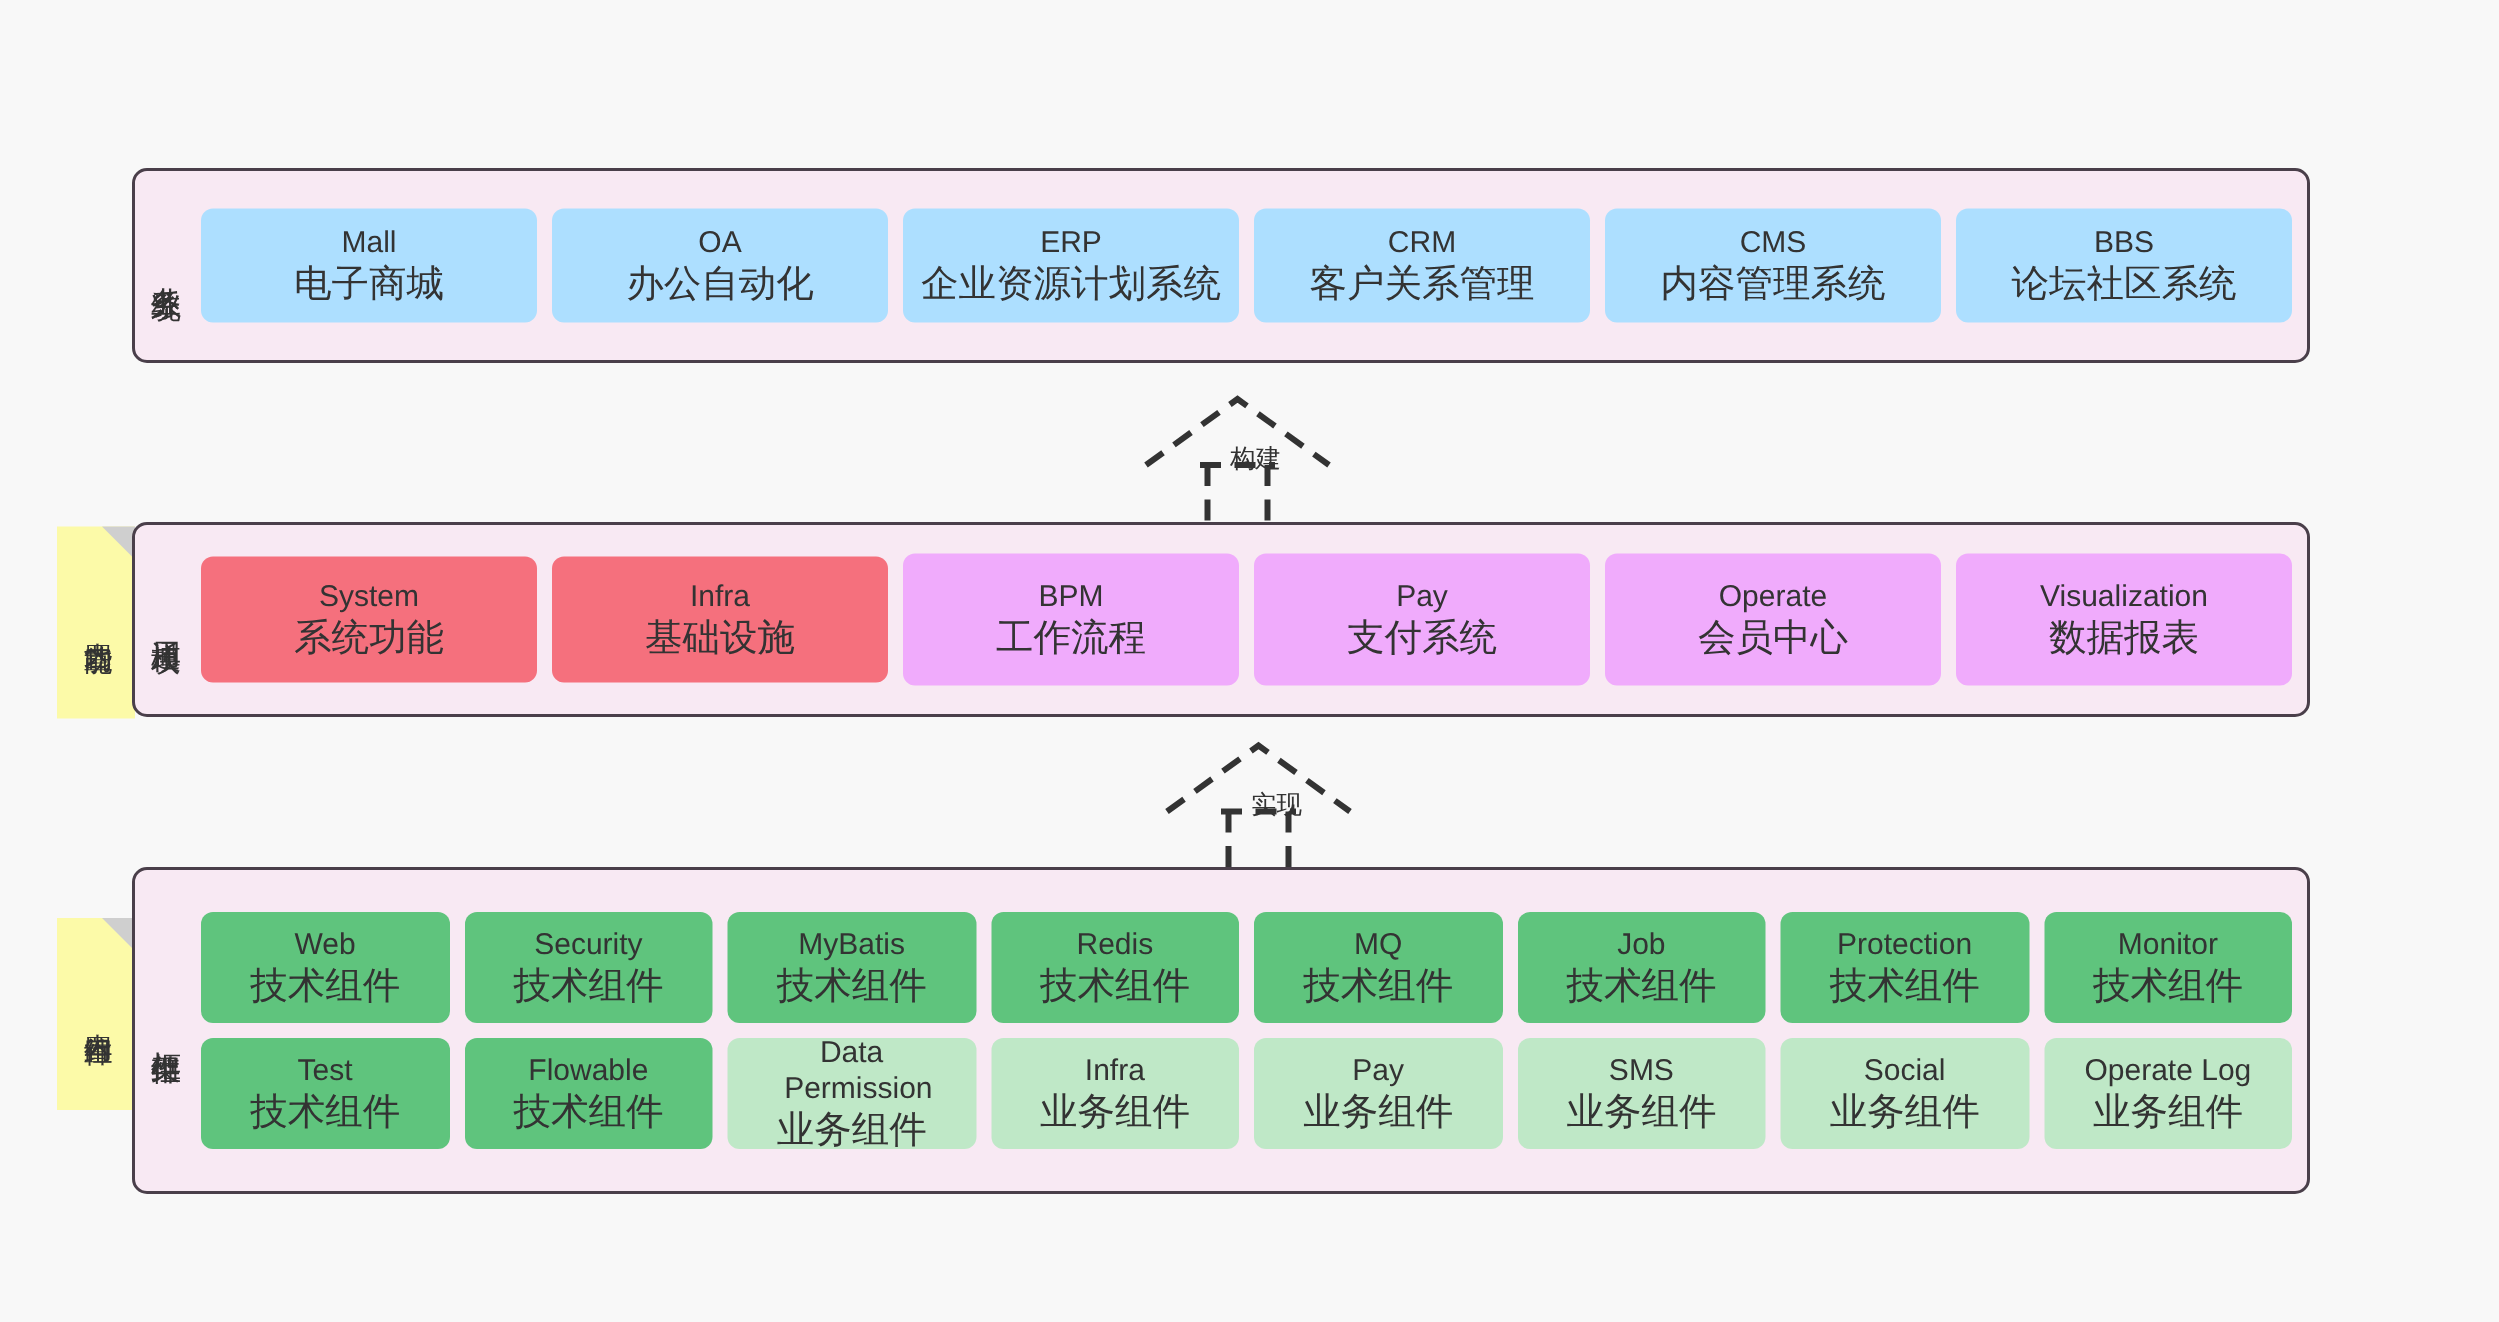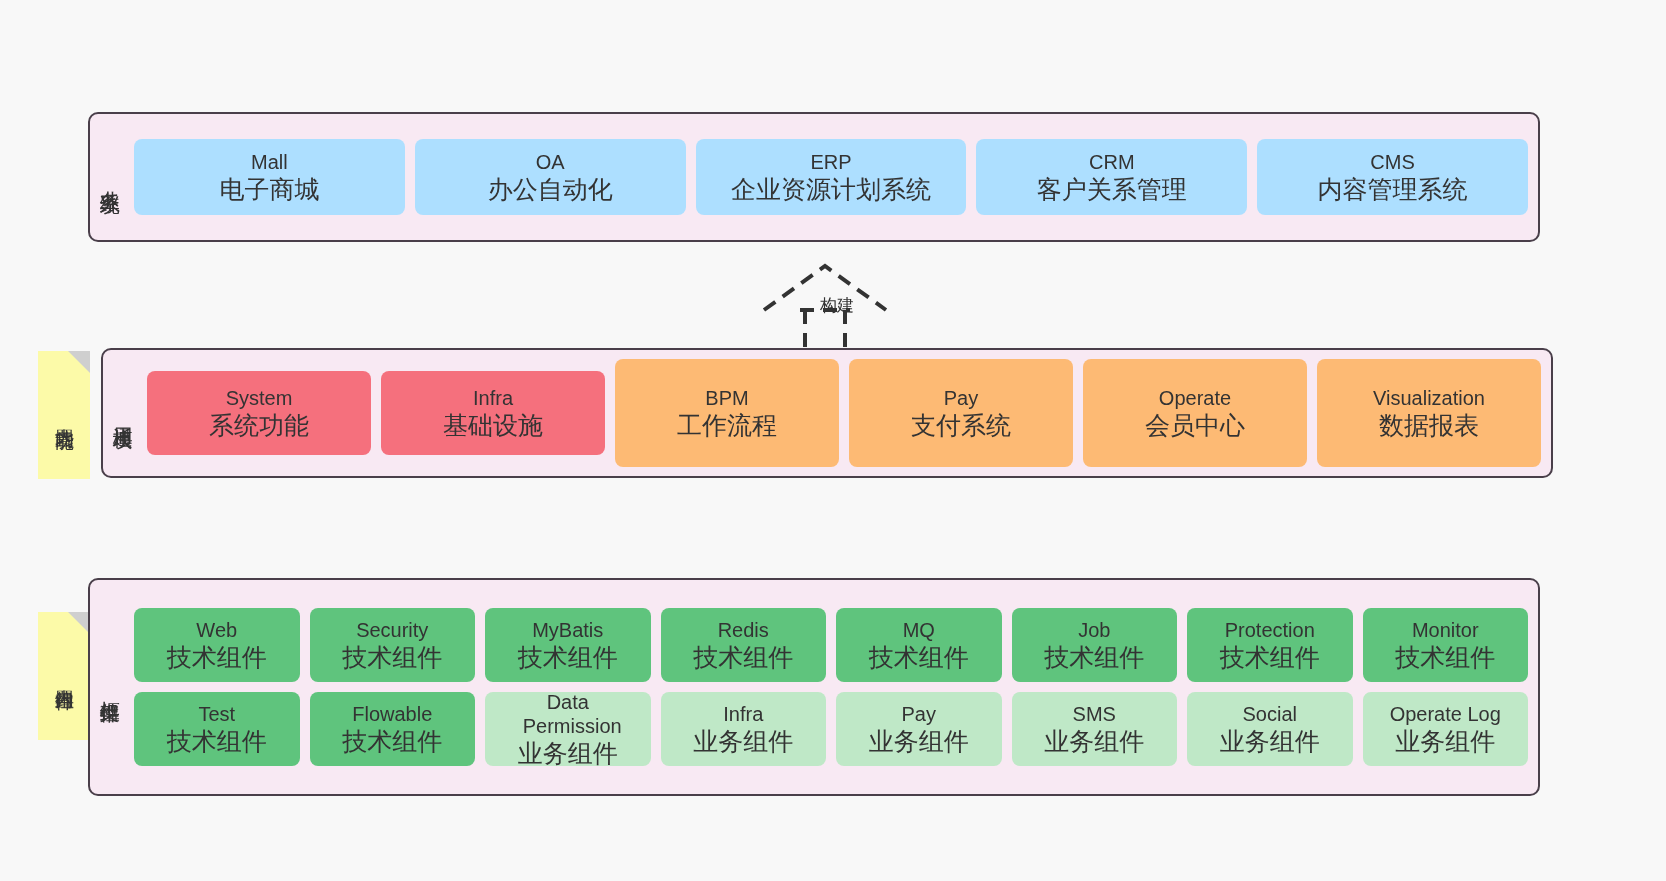--- a/index.html
+++ b/index.html
@@ -70,21 +70,21 @@
     text-align:center;
     box-sizing:border-box;
     padding:6px 4px;
     line-height:1.2;
   }
   .node .en{font-size:20px;}
   .node .cn{font-size:25px;}
 
   .node.blue{background:#addfff;height:76px;}
   .node.red{background:#f5707d;height:84px;}
-  .node.pink{background:#fdba74;height:108px;}
+  .node.pink{background:#f0abfc;height:88px;}
   .node.green{background:#5fc47d;height:74px;}
   .node.lightgreen{background:#bfe8c7;height:74px;}
 
   
   .sticky{
     position:absolute;
     width:52px;
     background:#fcfaa8;
     display:flex;
     align-items:center;
@@ -142,39 +142,43 @@
         <span class="cn">企业资源计划系统</span>
       </div>
       <div class="node blue">
         <span class="en">CRM</span>
         <span class="cn">客户关系管理</span>
       </div>
       <div class="node blue">
         <span class="en">CMS</span>
         <span class="cn">内容管理系统</span>
       </div>
+      <div class="node blue">
+        <span class="en">BBS</span>
+        <span class="cn">论坛社区系统</span>
+      </div>
 
     </div>
   </div>
 
   <div class="connector" style="left:762px;top:262px;width:140px;height:86px;">
     <svg width="140" height="86" viewBox="0 0 140 86">
       <path d="M 2 48 L 63 4 L 124 48" fill="none" stroke="#333333" stroke-width="4" stroke-dasharray="14,9" stroke-linecap="butt"></path>
       <path d="M 38 48 L 88 48" fill="none" stroke="#333333" stroke-width="4" stroke-dasharray="14,9"></path>
       <path d="M 43 48 L 43 86 M 83 48 L 83 86" fill="none" stroke="#333333" stroke-width="4" stroke-dasharray="14,9"></path>
     </svg>
     <span class="conn-label" style="left:58px;top:32px;">构建</span>
   </div>
 
   <div class="sticky" style="left:38px;top:351px;height:128px;">
     <span class="fold"></span>
     <span>内置功能</span>
   </div>
 
-  <div class="layer" id="layer-modules" style="left:88px;top:348px;width:1452px;height:130px;margin-left:13px;">
+  <div class="layer" id="layer-modules" style="left:88px;top:348px;width:1452px;height:130px;">
     <div class="layer-title">通用模块</div>
     <div class="layer-body">
 
       <div class="node red">
         <span class="en">System</span>
         <span class="cn">系统功能</span>
       </div>
       <div class="node red">
         <span class="en">Infra</span>
         <span class="cn">基础设施</span>
@@ -192,20 +196,28 @@
         <span class="cn">会员中心</span>
       </div>
       <div class="node pink">
         <span class="en">Visualization</span>
         <span class="cn">数据报表</span>
       </div>
 
     </div>
   </div>
 
+  <div class="connector" style="left:776px;top:493px;width:140px;height:86px;">
+    <svg width="140" height="86" viewBox="0 0 140 86">
+      <path d="M 2 48 L 63 4 L 124 48" fill="none" stroke="#333333" stroke-width="4" stroke-dasharray="14,9" stroke-linecap="butt"></path>
+      <path d="M 38 48 L 88 48" fill="none" stroke="#333333" stroke-width="4" stroke-dasharray="14,9"></path>
+      <path d="M 43 48 L 43 86 M 83 48 L 83 86" fill="none" stroke="#333333" stroke-width="4" stroke-dasharray="14,9"></path>
+    </svg>
+    <span class="conn-label" style="left:58px;top:32px;">实现</span>
+  </div>
 
   <div class="sticky" style="left:38px;top:612px;height:128px;">
     <span class="fold"></span>
     <span>内置组件</span>
   </div>
 
   <div class="layer" id="layer-framework" style="left:88px;top:578px;width:1452px;height:218px;">
     <div class="layer-title">框架组件</div>
     <div class="layer-body two-rows">
 

